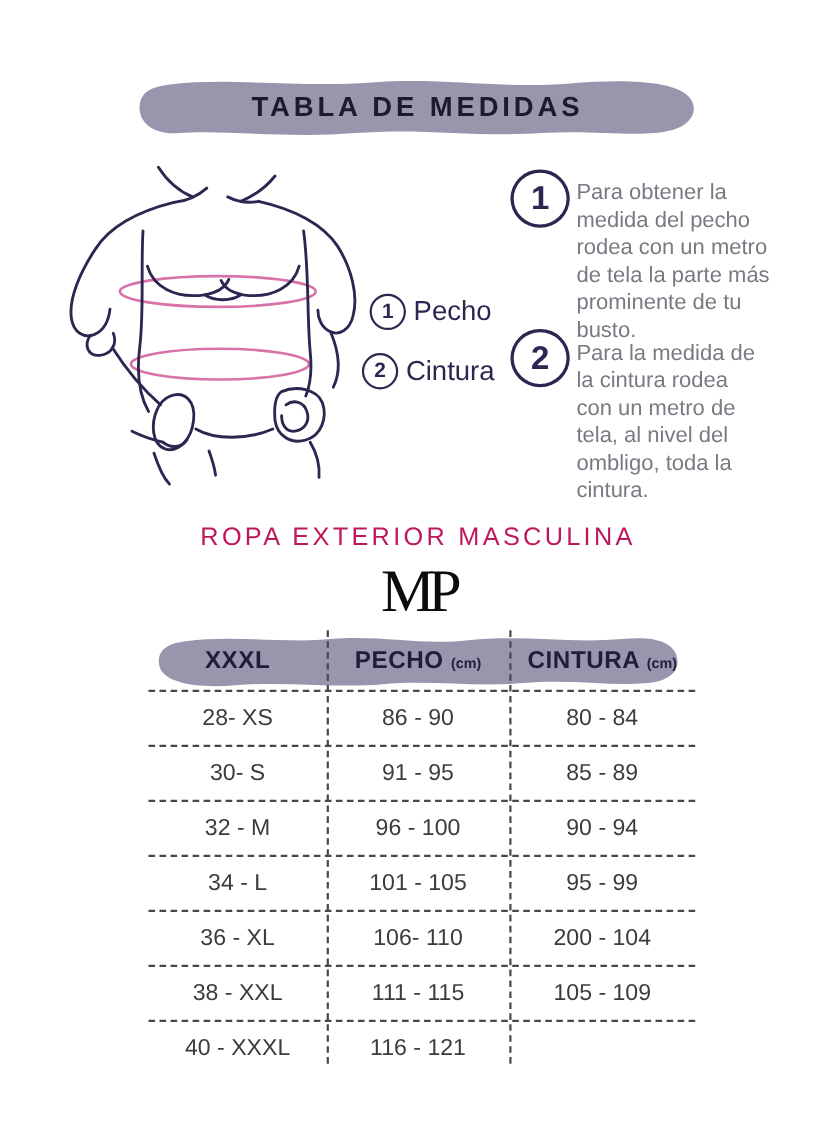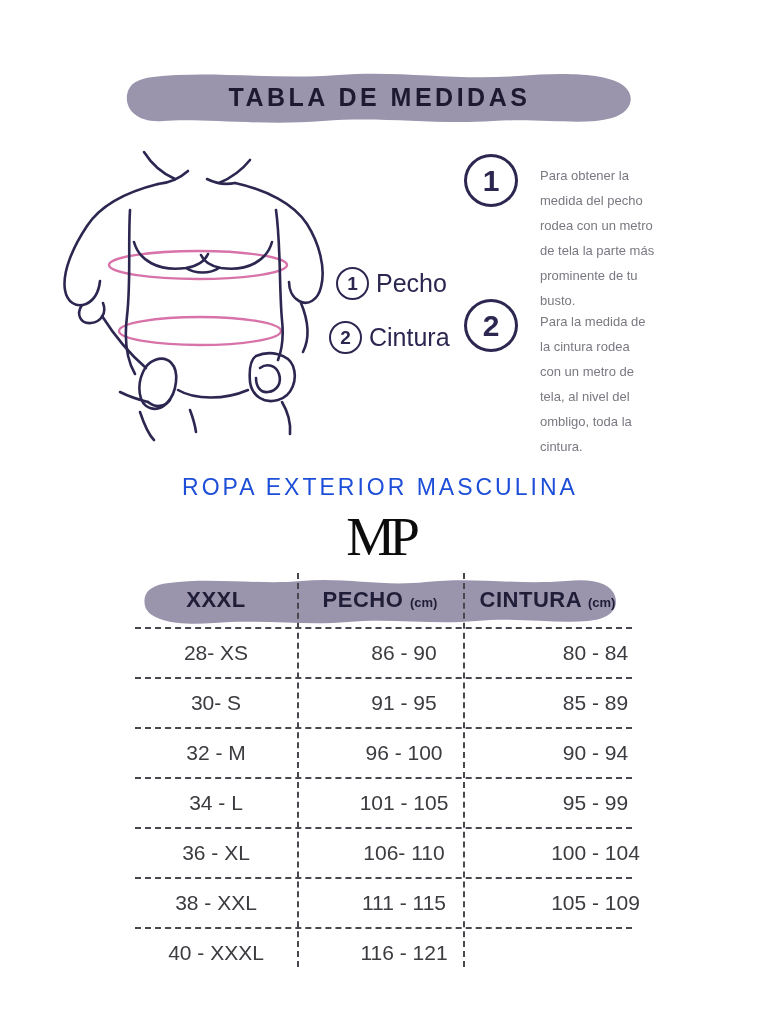--- a/index.html
+++ b/index.html
@@ -25,44 +25,44 @@
   .lbl-pecho{left:336px;top:267px;}
   .lbl-cintura{left:329px;top:321px;}
 
   
   .step-badge{position:absolute;width:48px;height:47px;border:3px solid #2b2750;
     border-radius:50%;display:flex;align-items:center;justify-content:center;
     color:#2b2750;font-size:30px;font-weight:700;}
   .badge-1{left:464px;top:154px;}
   .badge-2{left:464px;top:299px;}
   .step-text{position:absolute;width:220px;white-space:pre-line;
-    color:#7a7881;font-size:13px;line-height:25px;margin-left:16px;}
+    color:#7a7881;font-size:20px;line-height:25px;}
   .text-1{left:524px;top:163px;}
   .text-2{left:524px;top:309px;}
 
   
   .section-title{position:absolute;left:0;top:474px;width:760px;text-align:center;
-    font-size:23px;letter-spacing:3px;color:#1d4ed8;}
+    font-size:23px;letter-spacing:3px;color:#be185d;}
   .brand-logo{position:absolute;left:0;top:508px;width:760px;text-align:center;
     font-family:"Liberation Serif",serif;font-size:55px;line-height:58px;
     letter-spacing:-0.11em;color:#0c0c0c;}
 
   
   .size-table{position:absolute;left:135px;top:573px;width:497px;height:400px;}
   .band{position:absolute;left:6px;top:2px;}
   .thead{position:absolute;left:0;top:2px;width:497px;height:50px;
     display:grid;grid-template-columns:162px 166px 169px;align-items:center;}
   .thead .hcell{text-align:center;color:#201d38;font-weight:700;font-size:22px;letter-spacing:0.5px;}
   .thead .unit{font-size:13px;font-weight:700;letter-spacing:0;text-align:center;}
   .vline{position:absolute;top:0;height:394px;width:0;border-left:2px dashed #47474d;}
   .vline-1{left:162px;}
   .vline-2{left:328px;}
   .rows{position:absolute;left:0;top:54px;width:497px;}
   .trow{display:grid;grid-template-columns:162px 166px 169px;height:48px;
-    align-items:center;border-top:2px dashed #47474d;gap:24px;}
+    align-items:center;border-top:2px dashed #47474d;}
   .trow .cell{text-align:center;font-size:21px;color:#3b3b40;}
 </style>
 </head>
 <body>
 
 <div class="page">
 
   <div class="banner">
     <svg width="513" height="58" viewBox="0 0 513 58">
       <path d="M 30,9 C 85,2 150,12 215,7 C 280,2 330,13 395,8 C 440,4 486,5 501,18
@@ -176,21 +176,21 @@
         <div class="cell">90 - 94</div>
       </div>
       <div class="trow">
         <div class="cell">34 - L</div>
         <div class="cell">101 - 105</div>
         <div class="cell">95 - 99</div>
       </div>
       <div class="trow">
         <div class="cell">36 - XL</div>
         <div class="cell">106- 110</div>
-        <div class="cell">100 - 104</div>
+        <div class="cell">200 - 104</div>
       </div>
       <div class="trow">
         <div class="cell">38 - XXL</div>
         <div class="cell">111 - 115</div>
         <div class="cell">105 - 109</div>
       </div>
       <div class="trow">
         <div class="cell">40 - XXXL</div>
         <div class="cell">116 - 121</div>
       </div>

